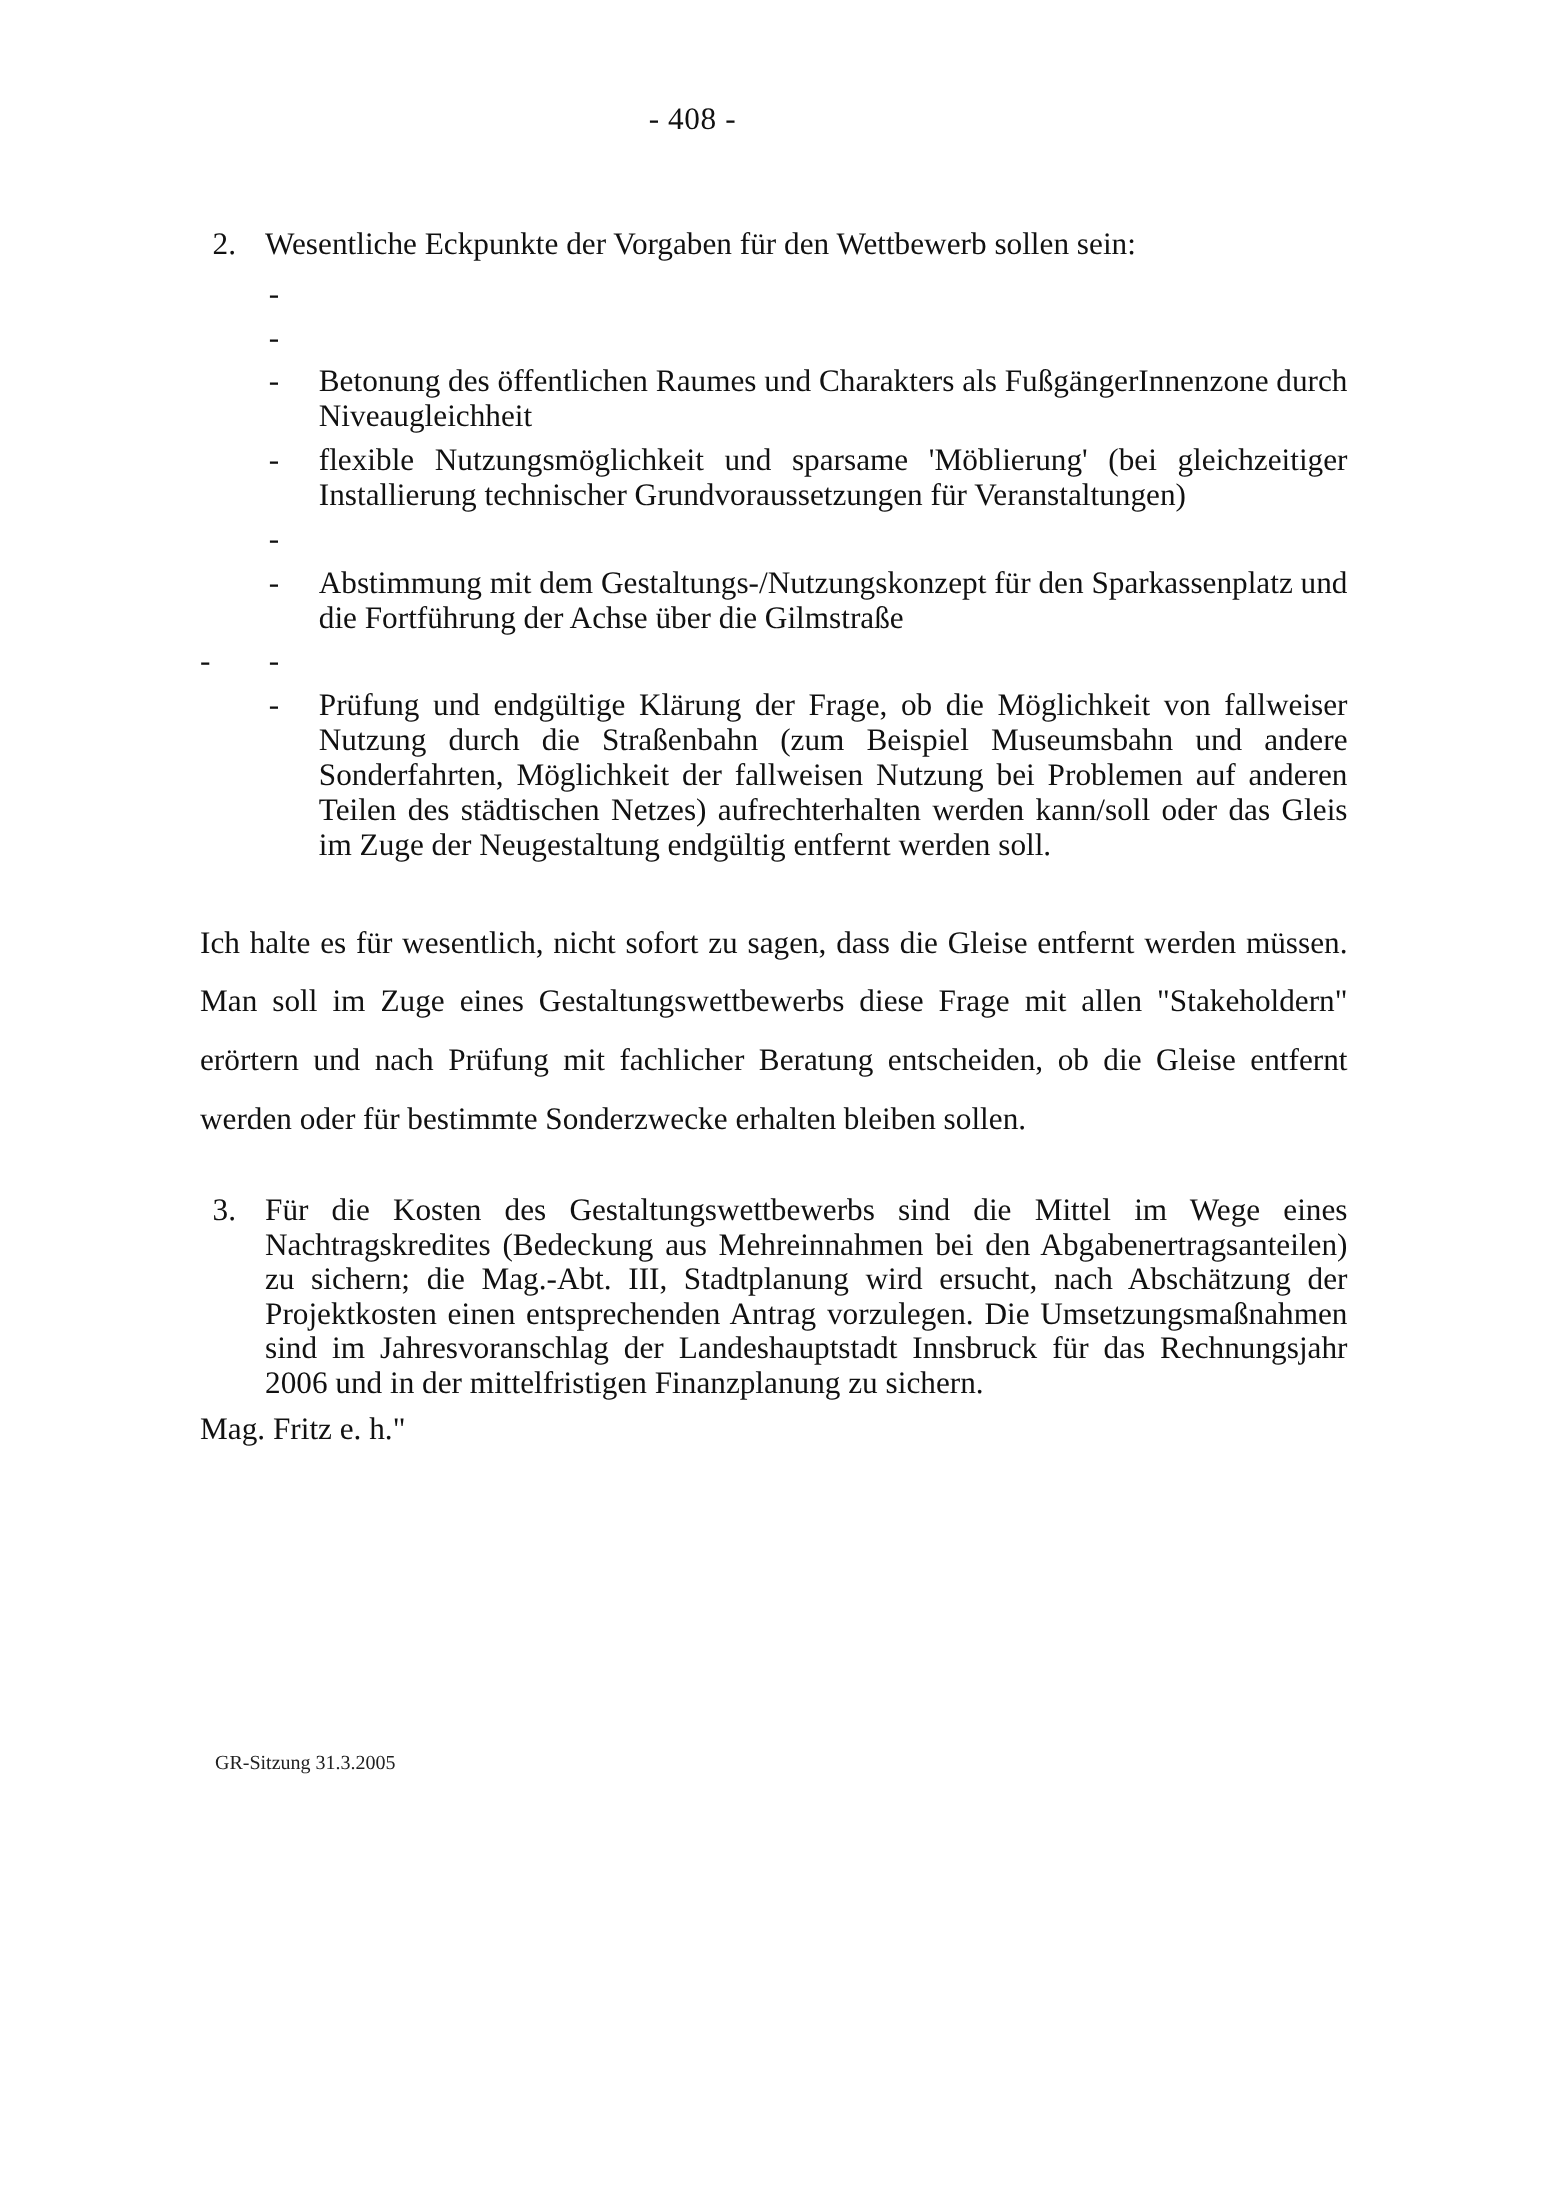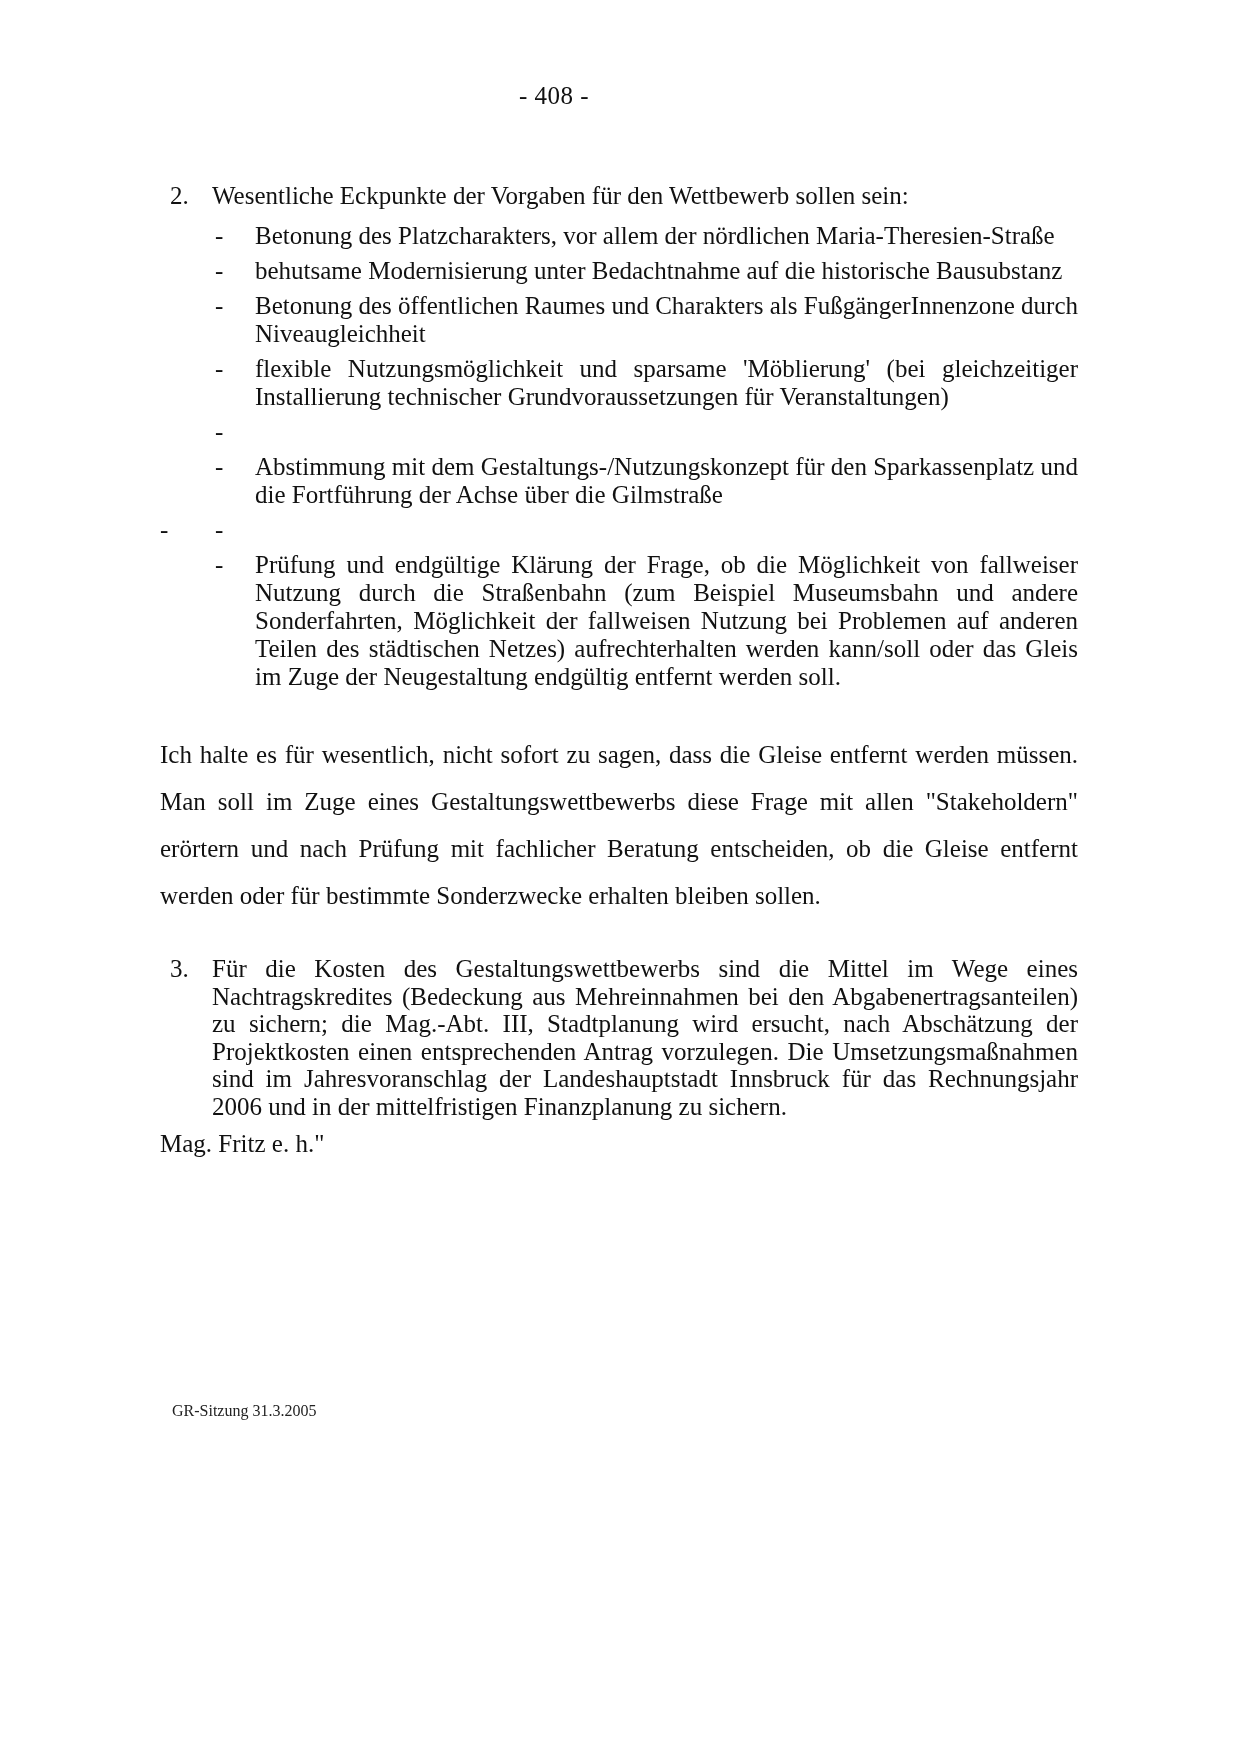--- a/index.html
+++ b/index.html
@@ -95,27 +95,25 @@
     <div class="numbered">
       <span class="num">2.</span>
       <span class="num-text">Wesentliche Eckpunkte der Vorgaben für den Wettbewerb sollen sein:</span>
     </div>
 
     <div class="bullets">
 
       <div class="bullet">
         <span class="outer-dash"></span>
         <span class="dash">-</span>
-        <span class="bullet-text">Betonung des Platzcharakters, vor allem der nördlichen Maria-Theresien-Straße</span>
       </div>
 
       <div class="bullet">
         <span class="outer-dash"></span>
         <span class="dash">-</span>
-        <span class="bullet-text">behutsame Modernisierung unter Bedachtnahme auf die historische Bausubstanz</span>
       </div>
 
       <div class="bullet">
         <span class="outer-dash"></span>
         <span class="dash">-</span>
         <span class="bullet-text">Betonung des öffentlichen Raumes und Charakters als FußgängerInnenzone durch Niveaugleichheit</span>
       </div>
 
       <div class="bullet">
         <span class="outer-dash"></span>

